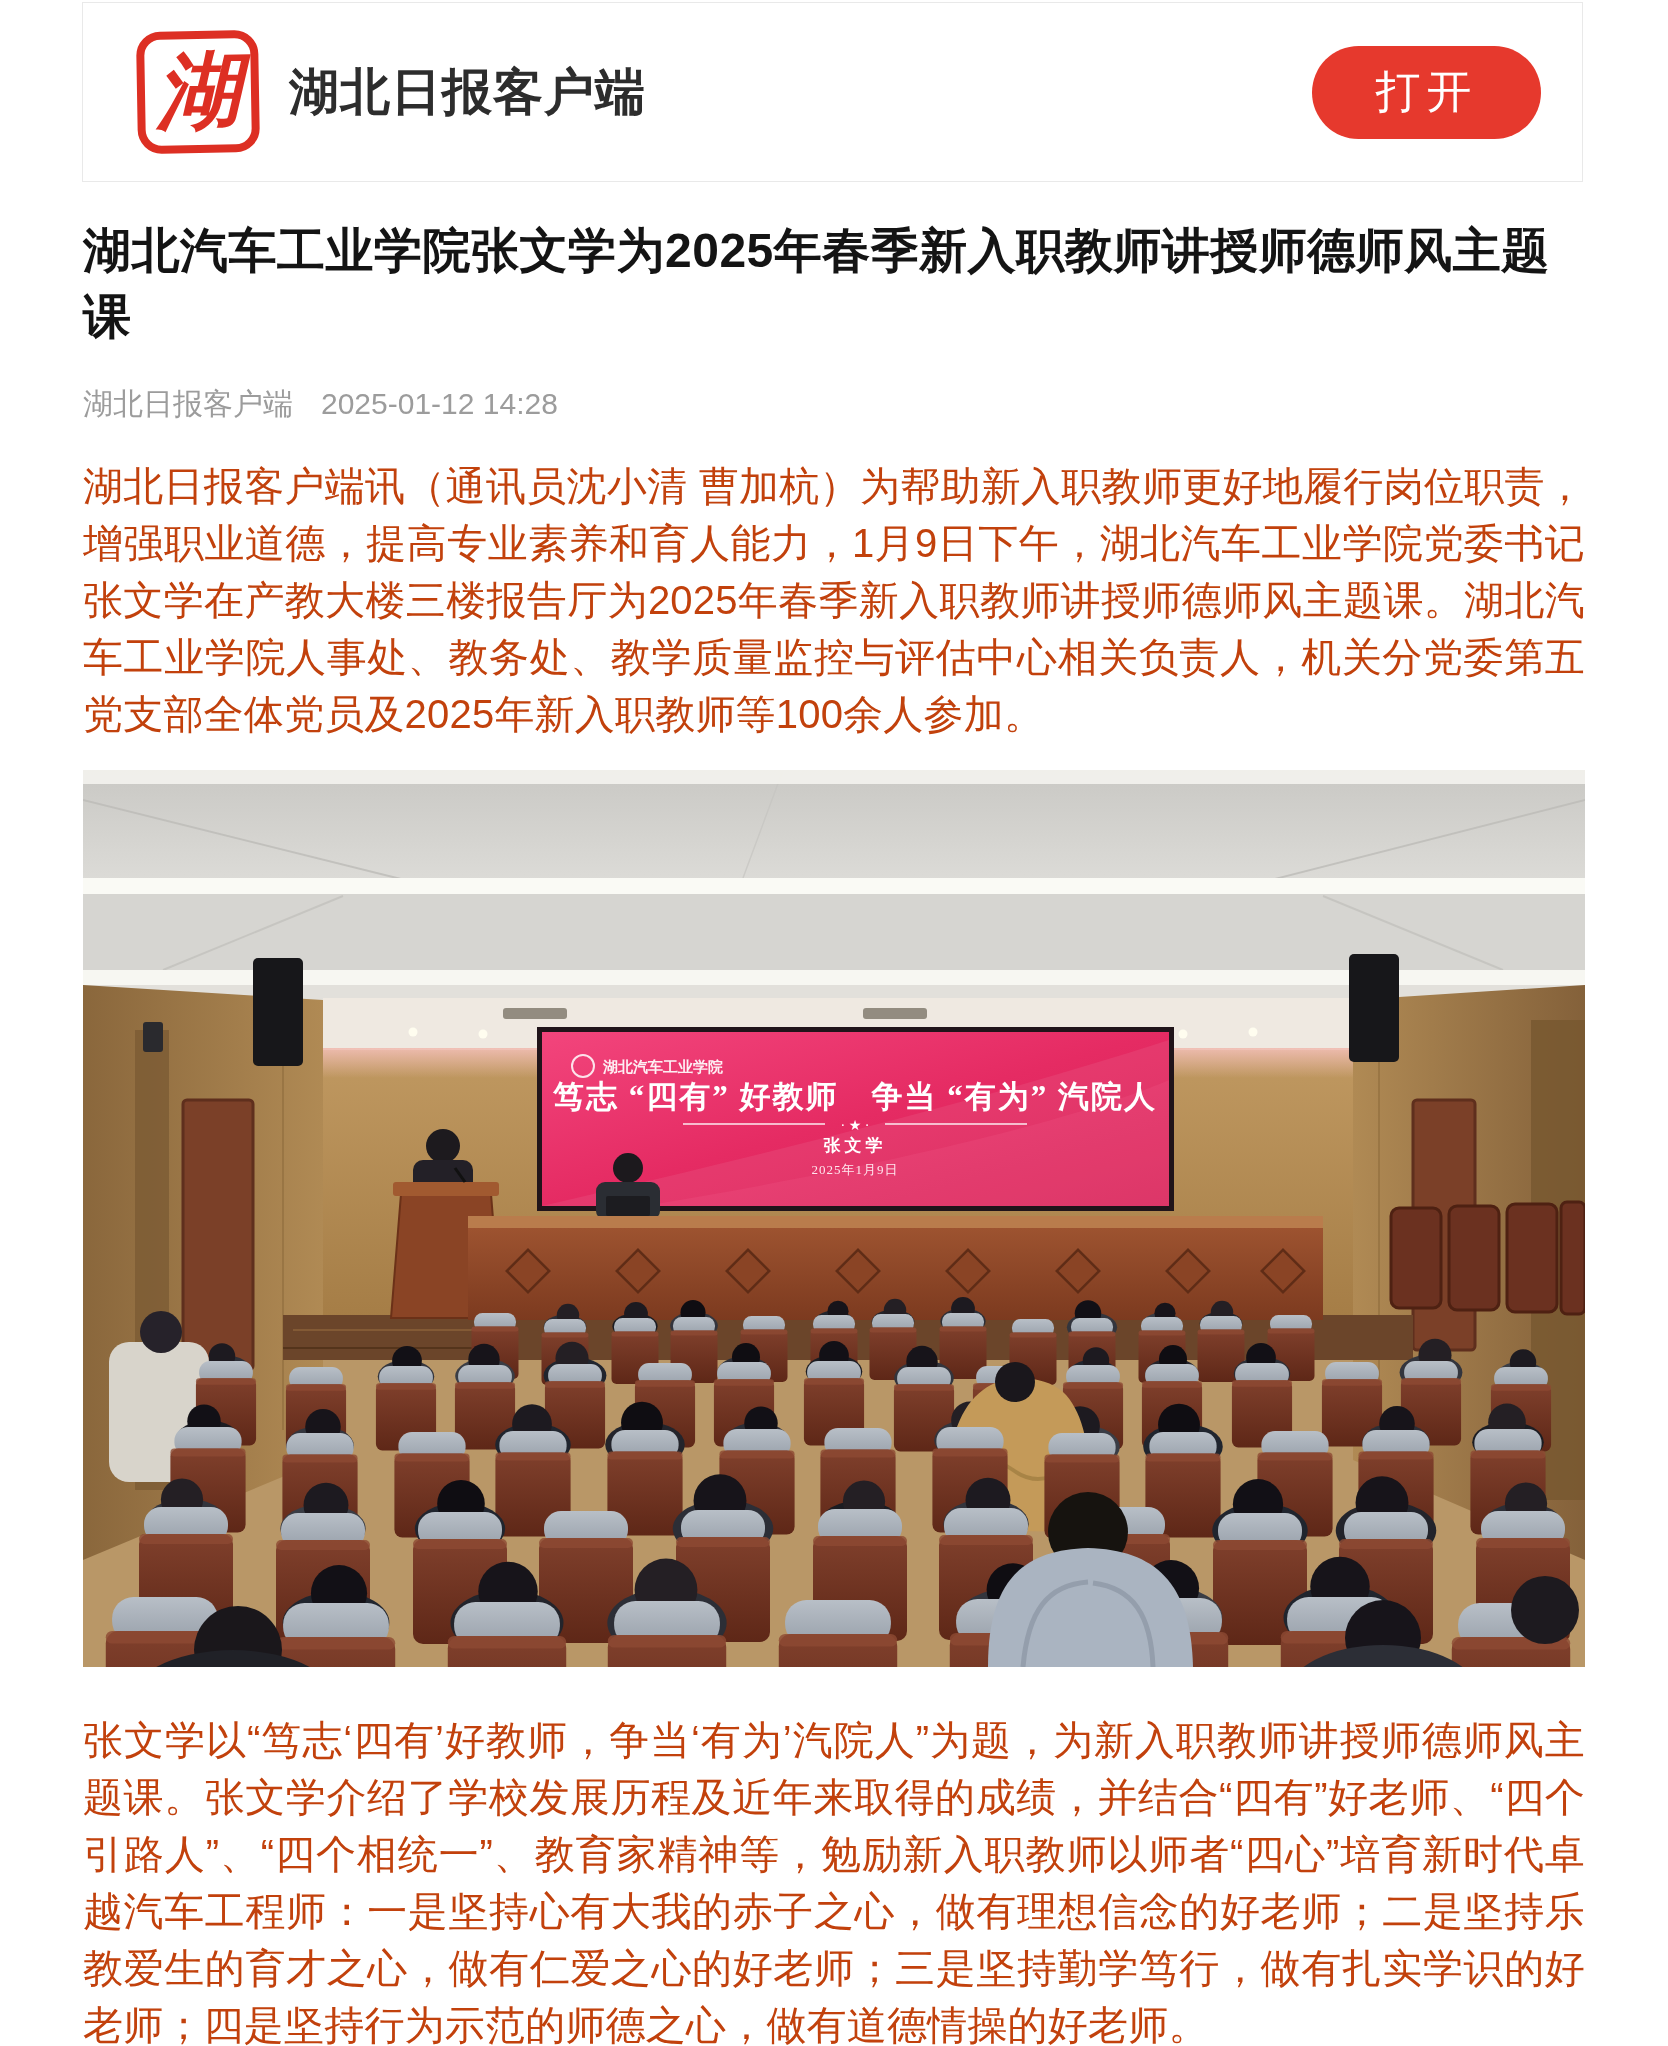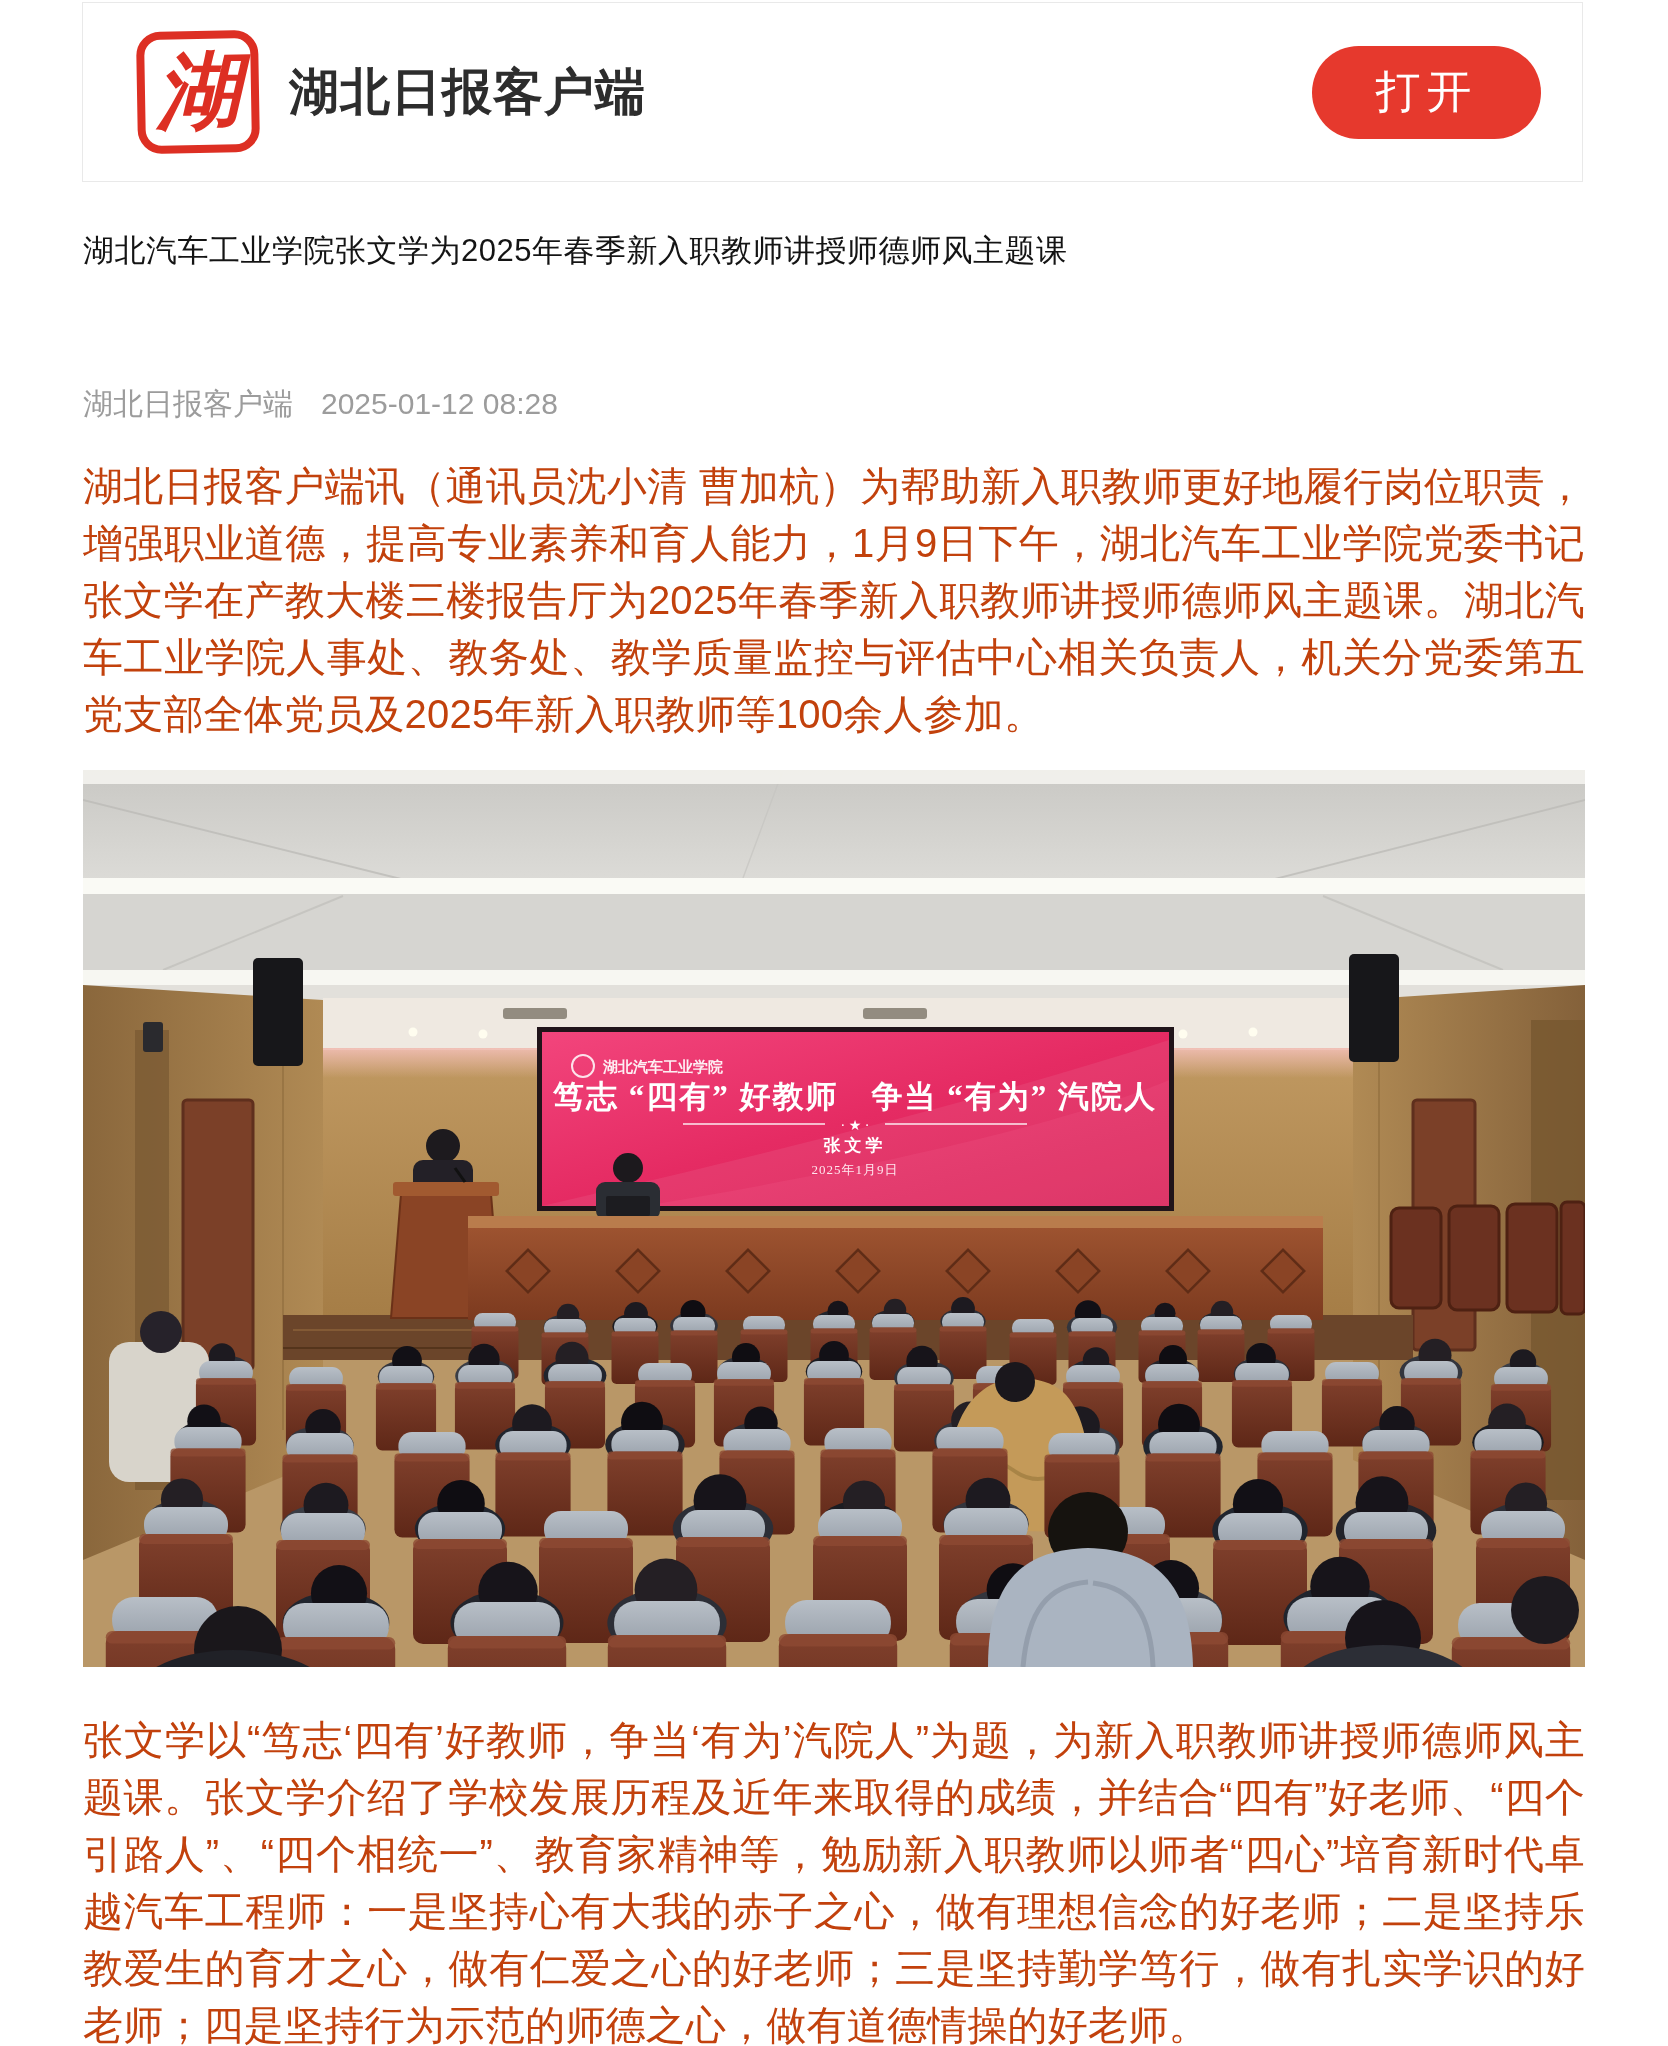--- a/index.html
+++ b/index.html
@@ -29,21 +29,21 @@
   }
   .open-btn{
     width:229px;height:93px;margin-right:41px;border:none;cursor:pointer;
     background:#e6392d;border-radius:47px;color:#ffffff;font-size:45px;
     letter-spacing:6px;display:flex;align-items:center;justify-content:center;
     font-family:Liberation Sans, sans-serif;
   }
   
   .title{
     position:absolute;left:83px;top:218px;width:1502px;margin:0;
-    font-size:31px;line-height:66px;font-weight:400;color:#141414;
+    font-size:48px;line-height:66px;font-weight:700;color:#141414;
     letter-spacing:0.5px;
   }
   .byline{
     position:absolute;left:83px;top:384px;width:1502px;
     font-size:30px;color:#9c9c9c;display:flex;gap:28px;align-items:baseline;
   }
   .para{
     position:absolute;left:83px;width:1502px;margin:0;
     font-size:40px;line-height:57px;color:#c2410c;text-align:justify;
     letter-spacing:0.2px;
@@ -66,21 +66,21 @@
       <span>湖</span>
     </div>
     <div class="app-name">湖北日报客户端</div>
     <button class="open-btn">打开</button>
   </div>
 
   <h1 class="title">湖北汽车工业学院张文学为2025年春季新入职教师讲授师德师风主题课</h1>
 
   <div class="byline">
     <span>湖北日报客户端</span>
-    <span>2025-01-12 08:28</span>
+    <span>2025-01-12 14:28</span>
   </div>
 
   <p class="para para1">湖北日报客户端讯（通讯员沈小清 曹加杭）为帮助新入职教师更好地履行岗位职责，增强职业道德，提高专业素养和育人能力，1月9日下午，湖北汽车工业学院党委书记张文学在产教大楼三楼报告厅为2025年春季新入职教师讲授师德师风主题课。湖北汽车工业学院人事处、教务处、教学质量监控与评估中心相关负责人，机关分党委第五党支部全体党员及2025年新入职教师等100余人参加。</p>
 
   <div class="photo">
     <svg id="scene" width="1502" height="897" viewBox="0 0 1502 897" xmlns="http://www.w3.org/2000/svg">
       <defs>
         <linearGradient id="ceilTop" x1="0" y1="0" x2="0" y2="1">
           <stop offset="0" stop-color="#c9c8c4"></stop>
             <stop offset="1" stop-color="#deddd9"></stop>

